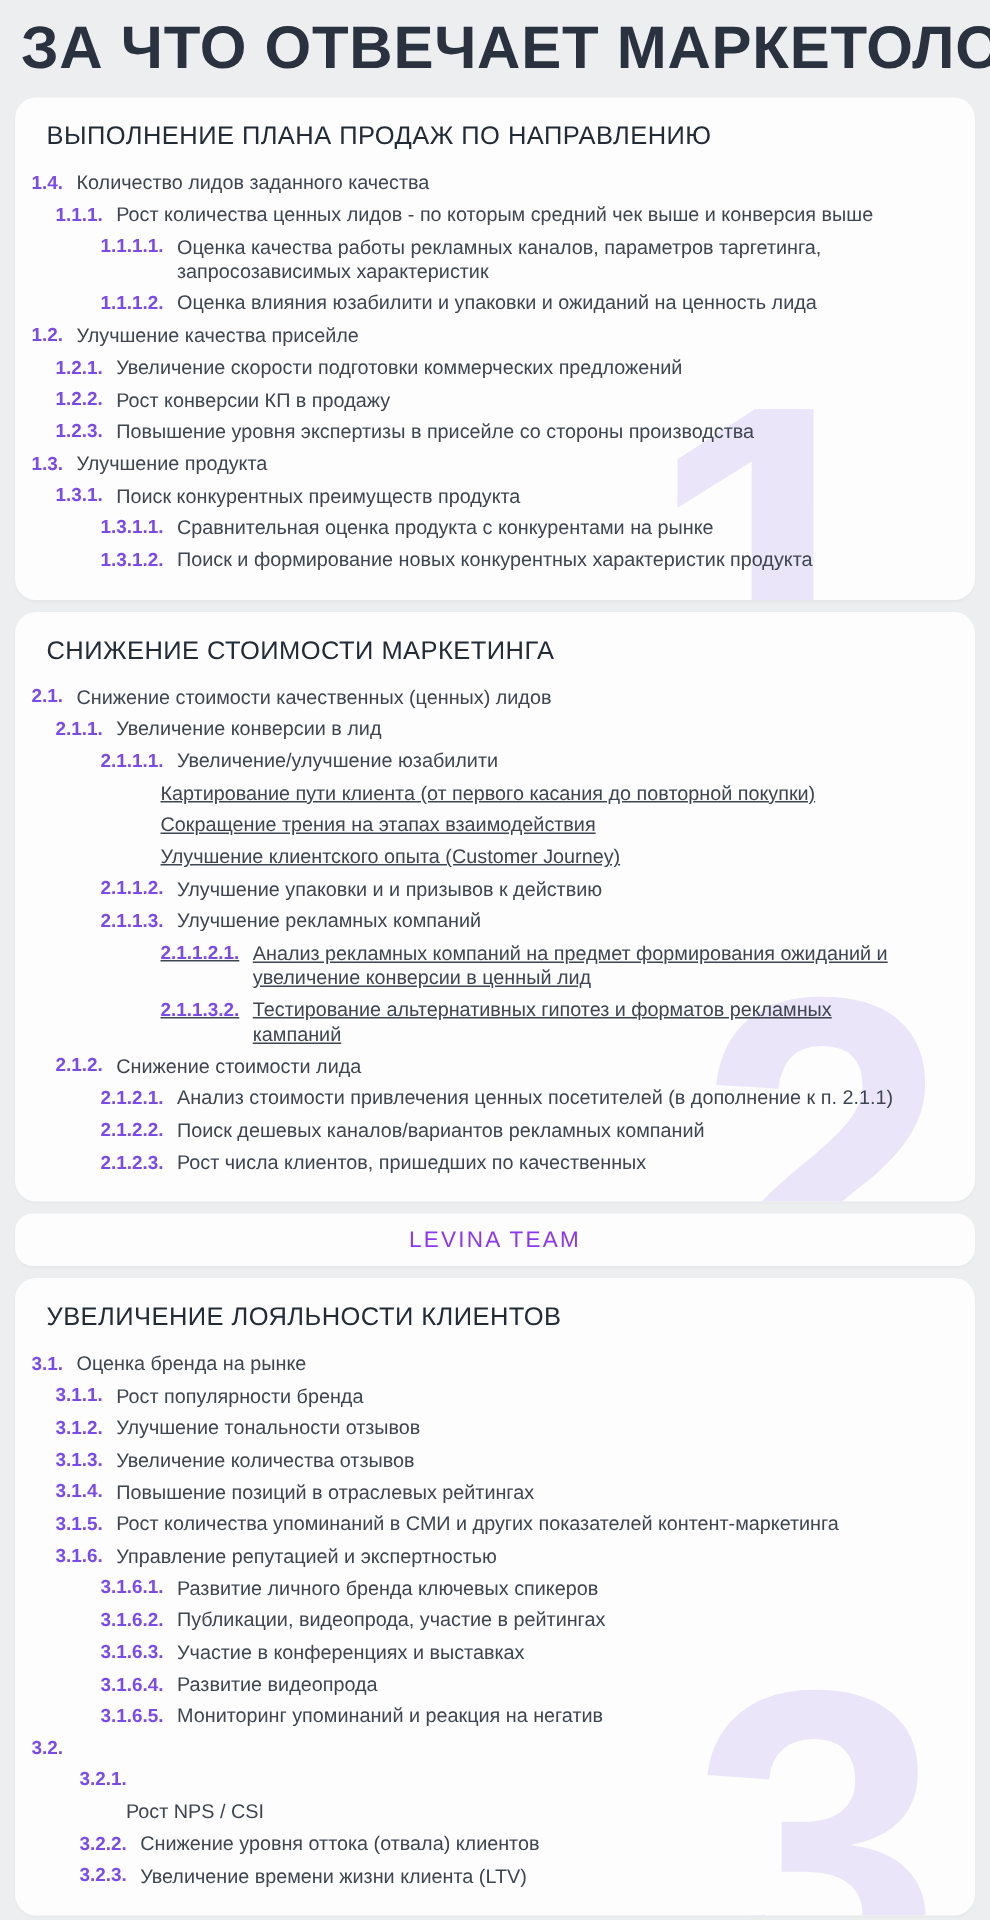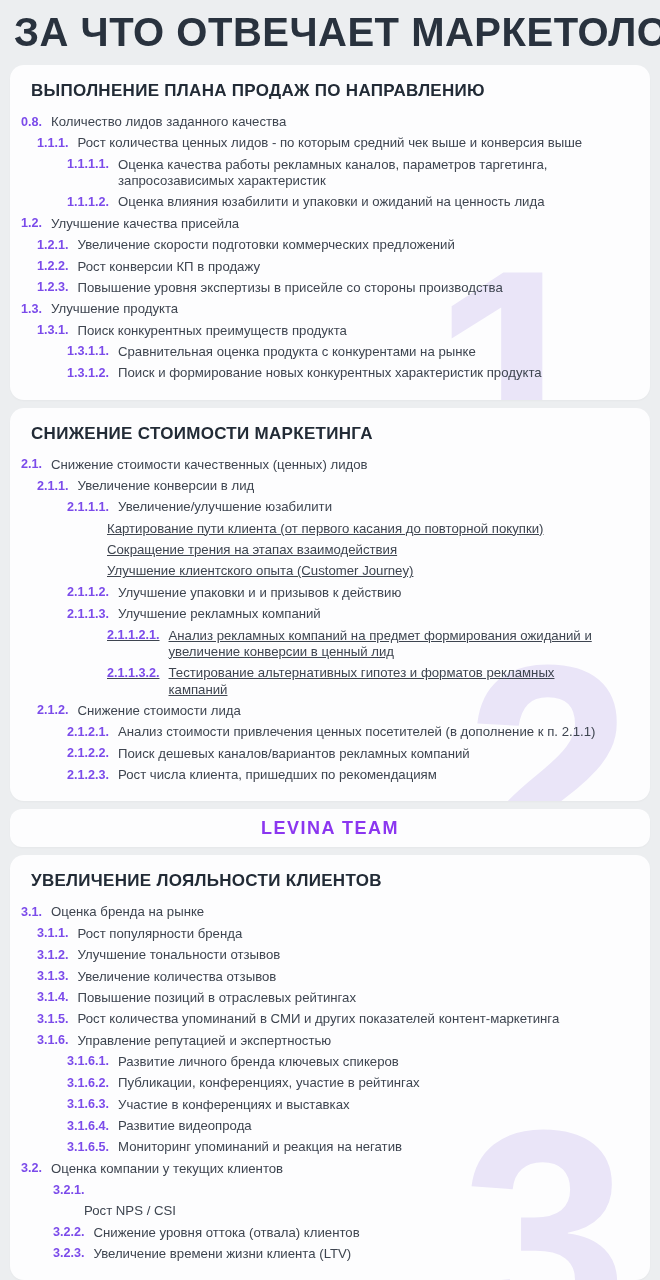--- a/index.html
+++ b/index.html
@@ -26,21 +26,21 @@
   .watermark{
     position:absolute; z-index:0; font-weight:800; font-size:300px;
     line-height:.78; color:var(--watermark); pointer-events:none;
     user-select:none;
   }
   .card.s1 .watermark{right:52px; bottom:-92px;}
   .card.s2 .watermark{right:18px; bottom:-86px;}
   .card.s3 .watermark{right:22px; bottom:-72px;}
   .card-content{position:relative; z-index:1;}
   .section-title{
-    font-size:17px; font-weight:700; color:#222b36;
+    font-size:17px; font-weight:400; color:#222b36;
     letter-spacing:.3px; margin:2px 0 13px 10px;
   }
   .row{
     display:flex; align-items:flex-start; margin-bottom:5px;
     font-size:13.2px; line-height:1.24;
   }
   .row .num{
     color:var(--accent); font-weight:700; font-size:12.6px;
     margin-right:9px; white-space:nowrap; flex:0 0 auto; padding-top:.5px;
   }
@@ -50,57 +50,57 @@
   .l2b{padding-left:32px;}
   .l3{padding-left:46px;}
   .l4{padding-left:86px; padding-right:30px;text-decoration:underline;}
   .ls{padding-left:63px;}
   .brand-band{
     background:var(--card); border-radius:12px; margin-bottom:8px;
     text-align:center; padding:9px 0 8px;
     box-shadow:0 1px 2px rgba(0,0,0,.03);
   }
   .brand-label{
-    color:var(--brand); font-weight:700; font-size:18px; letter-spacing:1.5px;
+    color:var(--brand); font-weight:400; font-size:15px; letter-spacing:1.5px;
   }
   .footer{
     font-size:9px; color:var(--muted); padding:4px 4px 0; letter-spacing:.1px;
   }
 </style>
 </head>
 <body>
 
 <div class="page">
 
   <h1 class="page-title">ЗА ЧТО ОТВЕЧАЕТ МАРКЕТОЛОГ</h1>
 
   <section class="card s1">
     <div class="watermark">1</div>
     <div class="card-content">
       <h2 class="section-title">ВЫПОЛНЕНИЕ ПЛАНА ПРОДАЖ ПО НАПРАВЛЕНИЮ</h2>
       <div class="list">
           <div class="row l1">
-            <span class="num">0.8.</span>
+            <span class="num">1.4.</span>
             <span class="txt">Количество лидов заданного качества</span>
           </div>
           <div class="row l2">
             <span class="num">1.1.1.</span>
             <span class="txt">Рост количества ценных лидов - по которым средний чек выше и конверсия выше</span>
           </div>
           <div class="row l3">
             <span class="num">1.1.1.1.</span>
             <span class="txt">Оценка качества работы рекламных каналов, параметров таргетинга, запросозависимых характеристик</span>
           </div>
           <div class="row l3">
             <span class="num">1.1.1.2.</span>
             <span class="txt">Оценка влияния юзабилити и упаковки и ожиданий на ценность лида</span>
           </div>
           <div class="row l1">
             <span class="num">1.2.</span>
-            <span class="txt">Улучшение качества присейла</span>
+            <span class="txt">Улучшение качества присейле</span>
           </div>
           <div class="row l2">
             <span class="num">1.2.1.</span>
             <span class="txt">Увеличение скорости подготовки коммерческих предложений</span>
           </div>
           <div class="row l2">
             <span class="num">1.2.2.</span>
             <span class="txt">Рост конверсии КП в продажу</span>
           </div>
           <div class="row l2">
@@ -176,21 +176,21 @@
           <div class="row l3">
             <span class="num">2.1.2.1.</span>
             <span class="txt">Анализ стоимости привлечения ценных посетителей (в дополнение к п. 2.1.1)</span>
           </div>
           <div class="row l3">
             <span class="num">2.1.2.2.</span>
             <span class="txt">Поиск дешевых каналов/вариантов рекламных компаний</span>
           </div>
           <div class="row l3">
             <span class="num">2.1.2.3.</span>
-            <span class="txt">Рост числа клиента, пришедших по рекомендациям</span>
+            <span class="txt">Рост числа клиентов, пришедших по качественных</span>
           </div>
         </div>
     </div>
   </section>
 
   <div class="brand-band">
     <span class="brand-label">LEVINA TEAM</span>
   </div>
 
   <section class="card s3">
@@ -225,37 +225,36 @@
           <div class="row l2">
             <span class="num">3.1.6.</span>
             <span class="txt">Управление репутацией и экспертностью</span>
           </div>
           <div class="row l3">
             <span class="num">3.1.6.1.</span>
             <span class="txt">Развитие личного бренда ключевых спикеров</span>
           </div>
           <div class="row l3">
             <span class="num">3.1.6.2.</span>
-            <span class="txt">Публикации, конференциях, участие в рейтингах</span>
+            <span class="txt">Публикации, видеопрода, участие в рейтингах</span>
           </div>
           <div class="row l3">
             <span class="num">3.1.6.3.</span>
             <span class="txt">Участие в конференциях и выставках</span>
           </div>
           <div class="row l3">
             <span class="num">3.1.6.4.</span>
             <span class="txt">Развитие видеопрода</span>
           </div>
           <div class="row l3">
             <span class="num">3.1.6.5.</span>
             <span class="txt">Мониторинг упоминаний и реакция на негатив</span>
           </div>
           <div class="row l1">
             <span class="num">3.2.</span>
-            <span class="txt">Оценка компании у текущих клиентов</span>
           </div>
           <div class="row l2b">
             <span class="num">3.2.1.</span>
           </div>
           <div class="row ls">
             <span class="txt">Рост NPS / CSI</span>
           </div>
           <div class="row l2b">
             <span class="num">3.2.2.</span>
             <span class="txt">Снижение уровня оттока (отвала) клиентов</span>

